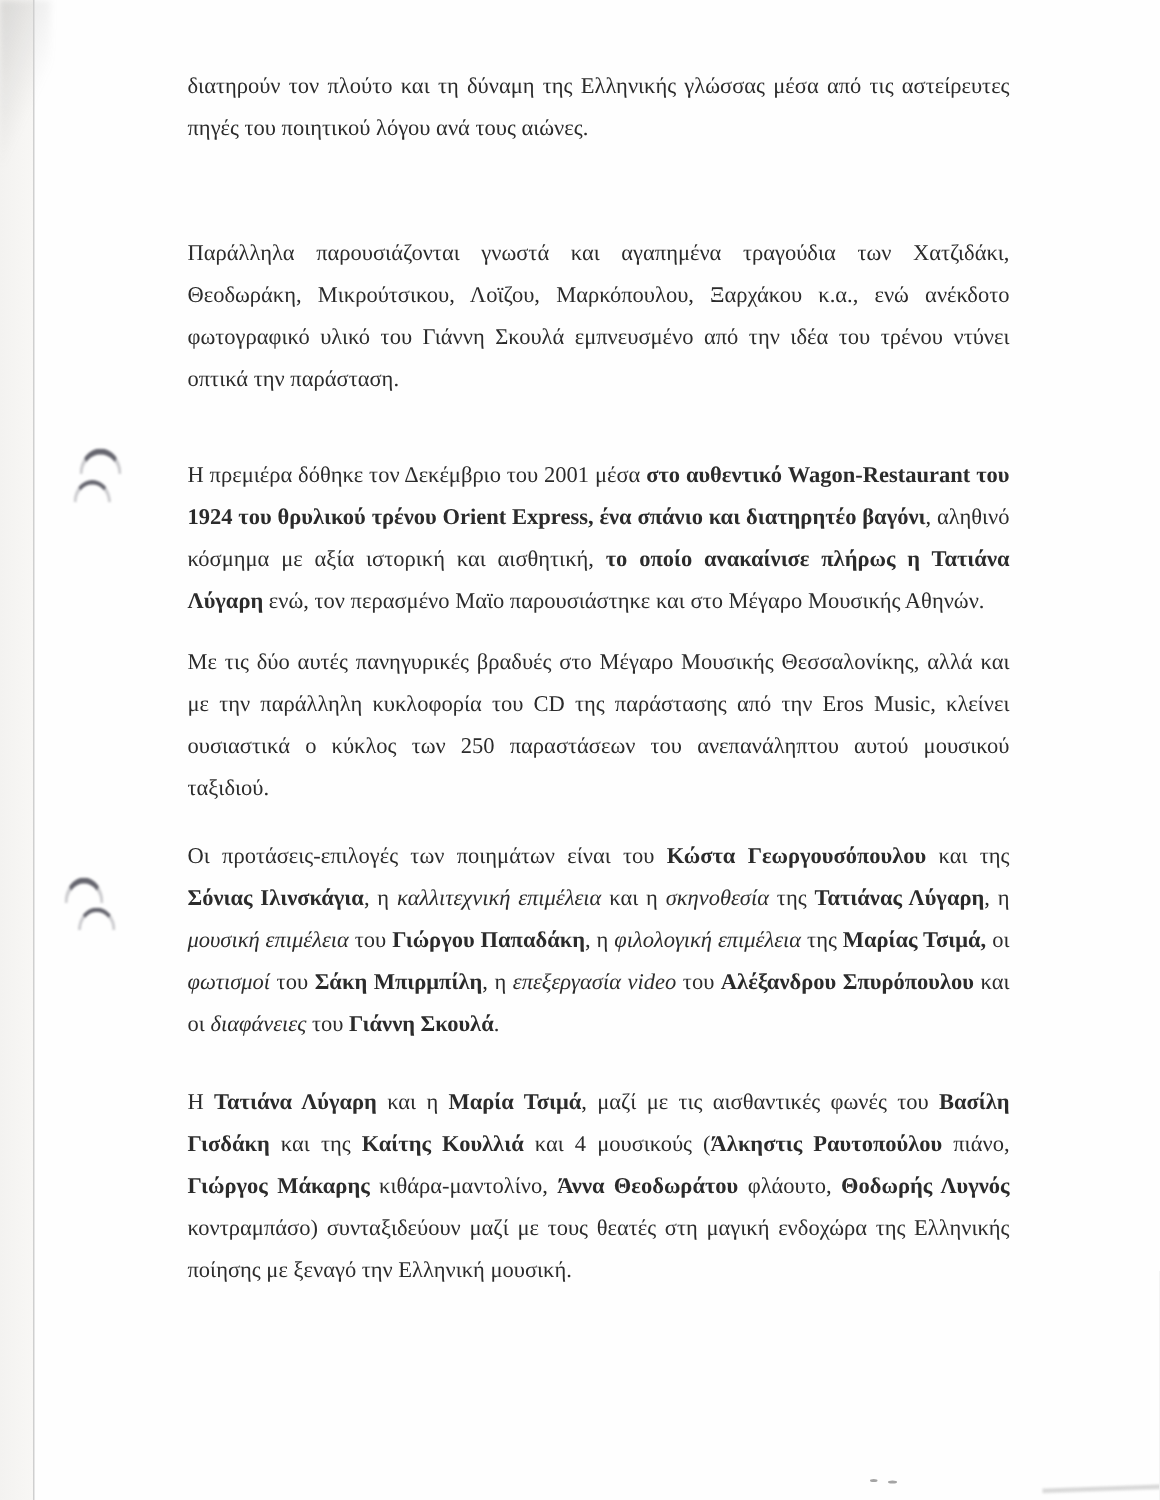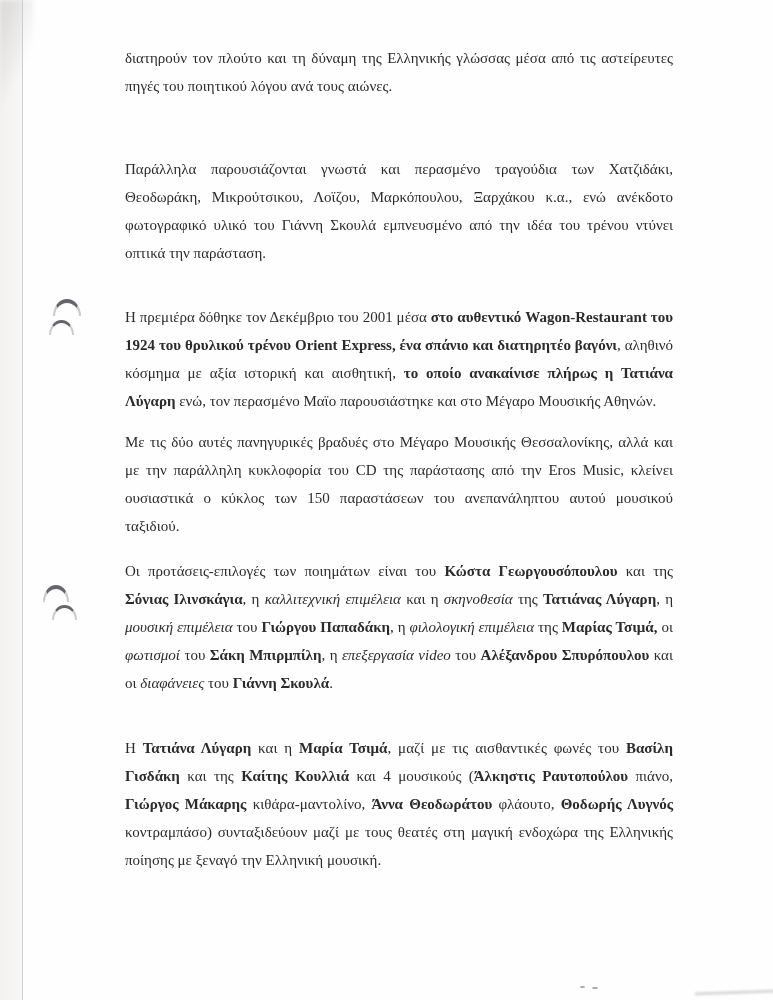--- a/index.html
+++ b/index.html
@@ -78,21 +78,21 @@
     line-height: 28px;
     text-align: justify;
   }
   p.para {
     margin: 0;
   }
   p.para-2 { margin-top: 55px; }
   p.para-3 { margin-top: 36px; }
   p.para-4 { margin-top: 13px; }
   p.para-5 { margin-top: 17px; }
-  p.para-6 { margin-top: 37px; }
+  p.para-6 { margin-top: 24px; }
   .run.normal { font-weight: normal; font-style: normal; }
   .run.bold   { font-weight: bold;   font-style: normal; }
   .run.italic { font-weight: normal; font-style: italic; margin-top: 12px; }
 </style>
 </head>
 <body>
 
 <div class="page">
   <div class="scan-gutter"></div>
   <div class="corner-shading"></div>
@@ -102,19 +102,19 @@
   <div class="hole-arc hole-a2"></div>
   <div class="hole-arc hole-b1"></div>
   <div class="hole-arc hole-b2"></div>
 
   <div class="bottom-streak"></div>
   <div class="speck speck-1"></div>
   <div class="speck speck-2"></div>
 
   <div class="text-column">
       <p class="para para-1"><span class="run normal">διατηρούν τον πλούτο και τη δύναμη της Ελληνικής γλώσσας μέσα από τις αστείρευτες πηγές του ποιητικού λόγου ανά τους αιώνες.</span></p>
-      <p class="para para-2"><span class="run normal">Παράλληλα παρουσιάζονται γνωστά και περασμένο τραγούδια των Χατζιδάκι, Θεοδωράκη, Μικρούτσικου, Λοϊζου, Μαρκόπουλου, Ξαρχάκου κ.α., ενώ ανέκδοτο φωτογραφικό υλικό του Γιάννη Σκουλά εμπνευσμένο από την ιδέα του τρένου ντύνει οπτικά την παράσταση.</span></p>
+      <p class="para para-2"><span class="run normal">Παράλληλα παρουσιάζονται γνωστά και αγαπημένα τραγούδια των Χατζιδάκι, Θεοδωράκη, Μικρούτσικου, Λοϊζου, Μαρκόπουλου, Ξαρχάκου κ.α., ενώ ανέκδοτο φωτογραφικό υλικό του Γιάννη Σκουλά εμπνευσμένο από την ιδέα του τρένου ντύνει οπτικά την παράσταση.</span></p>
       <p class="para para-3"><span class="run normal">Η πρεμιέρα δόθηκε τον Δεκέμβριο του 2001 μέσα </span><span class="run bold">στο αυθεντικό Wagon-Restaurant του 1924 του θρυλικού τρένου Orient Express, ένα σπάνιο και διατηρητέο βαγόνι</span><span class="run normal">,  αληθινό κόσμημα με αξία ιστορική και αισθητική, </span><span class="run bold">το οποίο ανακαίνισε πλήρως η Τατιάνα Λύγαρη</span><span class="run normal"> ενώ, τον περασμένο Μαϊο παρουσιάστηκε και στο Μέγαρο Μουσικής Αθηνών.</span></p>
-      <p class="para para-4"><span class="run normal">Με τις δύο αυτές πανηγυρικές βραδυές στο Μέγαρο Μουσικής Θεσσαλονίκης, αλλά και με την παράλληλη κυκλοφορία του CD  της παράστασης από την Eros Music, κλείνει ουσιαστικά ο κύκλος των 150 παραστάσεων του ανεπανάληπτου αυτού μουσικού ταξιδιού.</span></p>
+      <p class="para para-4"><span class="run normal">Με τις δύο αυτές πανηγυρικές βραδυές στο Μέγαρο Μουσικής Θεσσαλονίκης, αλλά και με την παράλληλη κυκλοφορία του CD  της παράστασης από την Eros Music, κλείνει ουσιαστικά ο κύκλος των 250 παραστάσεων του ανεπανάληπτου αυτού μουσικού ταξιδιού.</span></p>
       <p class="para para-5"><span class="run normal">Οι προτάσεις-επιλογές των ποιημάτων είναι του </span><span class="run bold">Κώστα Γεωργουσόπουλου</span><span class="run normal"> και της </span><span class="run bold">Σόνιας Ιλινσκάγια</span><span class="run normal">, η </span><span class="run italic">καλλιτεχνική επιμέλεια</span><span class="run normal"> και η </span><span class="run italic">σκηνοθεσία</span><span class="run normal"> της </span><span class="run bold">Τατιάνας Λύγαρη</span><span class="run normal">, η </span><span class="run italic">μουσική επιμέλεια</span><span class="run normal"> του </span><span class="run bold">Γιώργου Παπαδάκη</span><span class="run normal">, η </span><span class="run italic">φιλολογική επιμέλεια</span><span class="run normal"> της </span><span class="run bold">Μαρίας Τσιμά,</span><span class="run normal"> οι </span><span class="run italic">φωτισμοί</span><span class="run normal"> του </span><span class="run bold">Σάκη Μπιρμπίλη</span><span class="run normal">, η </span><span class="run italic">επεξεργασία video</span><span class="run normal"> του </span><span class="run bold">Αλέξανδρου Σπυρόπουλου</span><span class="run normal"> και οι </span><span class="run italic">διαφάνειες</span><span class="run normal"> του </span><span class="run bold">Γιάννη Σκουλά</span><span class="run normal">.</span></p>
       <p class="para para-6"><span class="run normal">Η </span><span class="run bold">Τατιάνα Λύγαρη</span><span class="run normal"> και η </span><span class="run bold">Μαρία Τσιμά</span><span class="run normal">, μαζί με τις αισθαντικές φωνές του </span><span class="run bold">Βασίλη Γισδάκη</span><span class="run normal"> και της </span><span class="run bold">Καίτης Κουλλιά</span><span class="run normal"> και 4 μουσικούς (</span><span class="run bold">Άλκηστις Ραυτοπούλου</span><span class="run normal"> πιάνο, </span><span class="run bold">Γιώργος Μάκαρης</span><span class="run normal"> κιθάρα-μαντολίνο, </span><span class="run bold">Άννα Θεοδωράτου</span><span class="run normal"> φλάουτο, </span><span class="run bold">Θοδωρής Λυγνός</span><span class="run normal"> κοντραμπάσο) συνταξιδεύουν μαζί με τους θεατές στη μαγική ενδοχώρα της Ελληνικής ποίησης με ξεναγό την Ελληνική μουσική.</span></p>
     </div>
 </div>
 
 </body></html>

